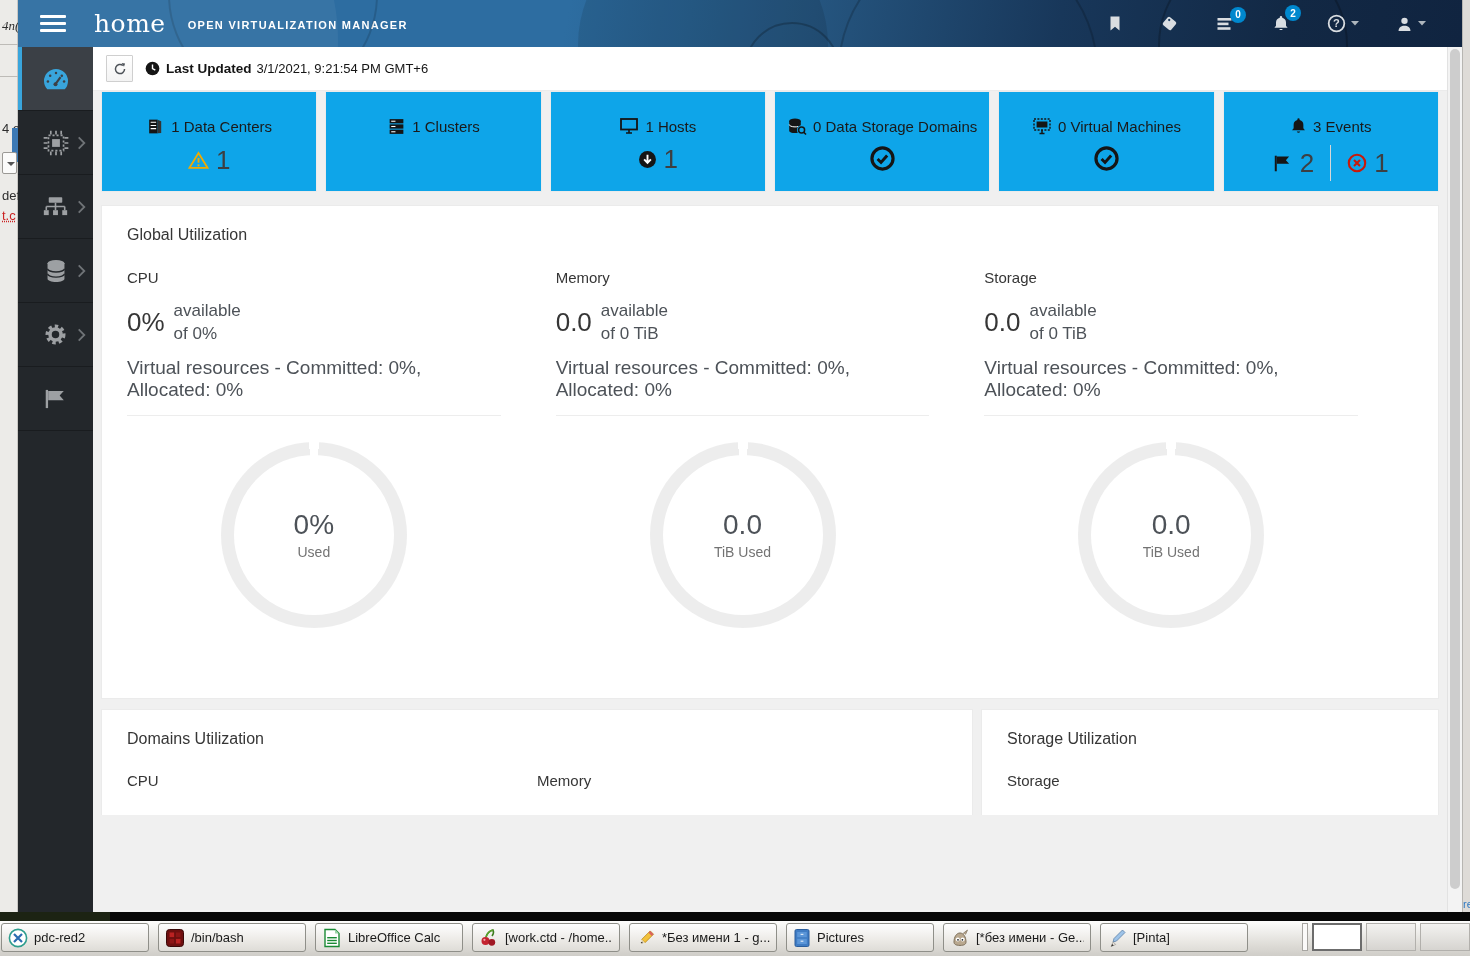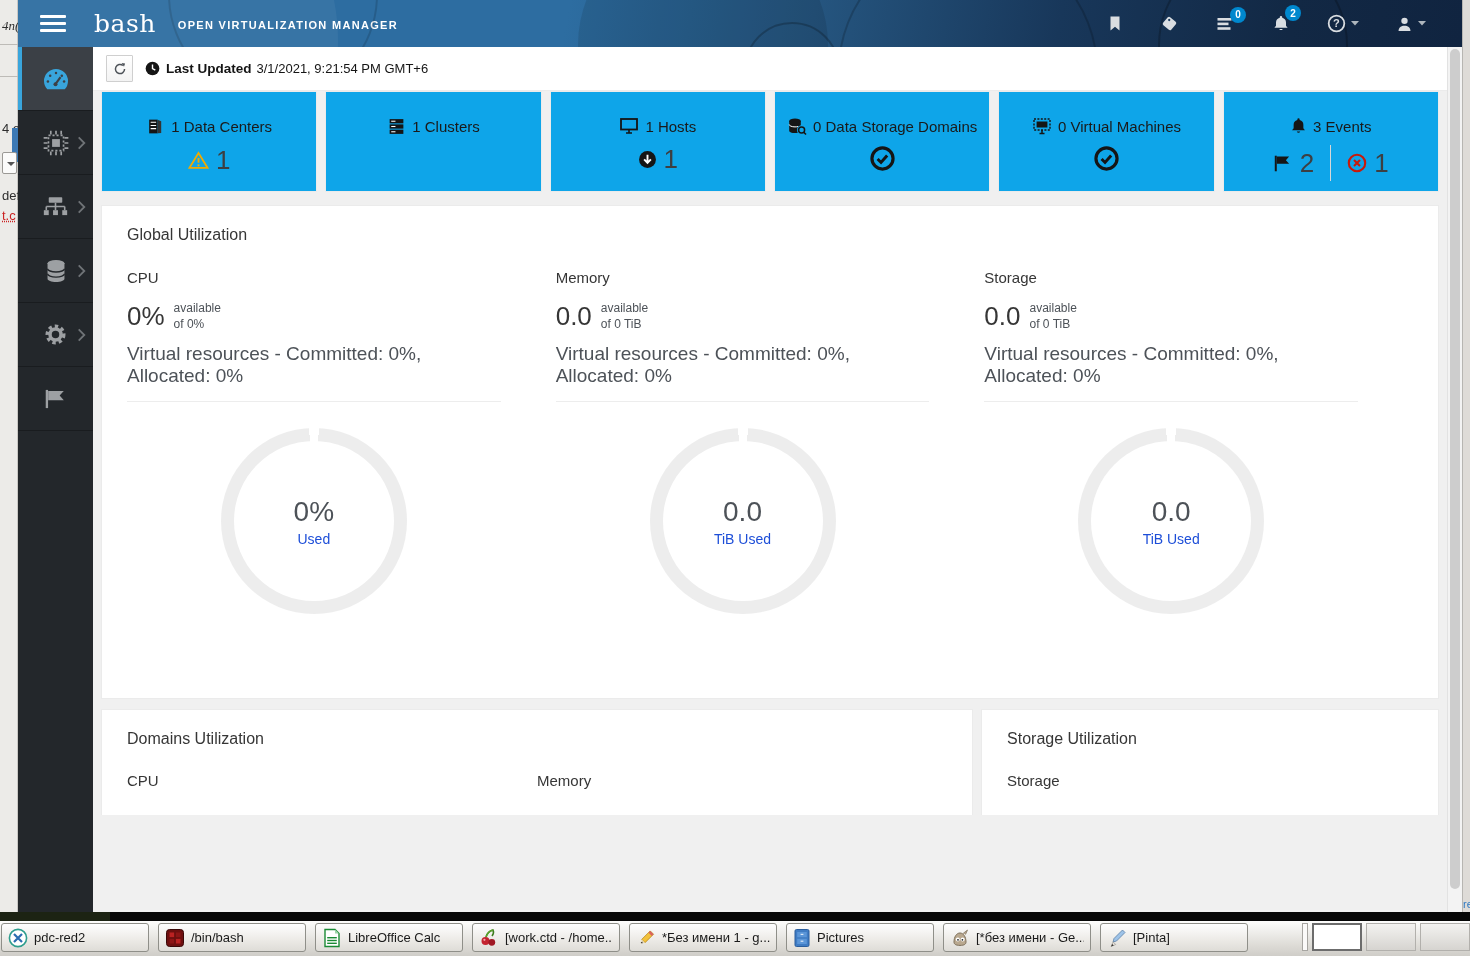--- a/index.html
+++ b/index.html
@@ -65,29 +65,29 @@
   .vdiv { width:1px; height:36px; background:#d7d7d7; margin:0 9px; }
 
   .panel { background:#fff; border:1px solid #ebebeb; padding:20px 25px; }
   .panel h2 { font-size:16px; font-weight:500; color:#363636; }
   .gu { margin:13px 8px 0; height:494px; }
   .gu-cols { display:flex; margin-top:25px; }
   .gcol { flex:1; padding-right:55px; }
   .gname { font-size:15px; color:#363636; }
   .gbig-row { display:flex; align-items:center; margin-top:14px; }
   .gbig { font-size:26px; font-weight:300; color:#363636; }
-  .gstack { display:flex; flex-direction:column; margin-left:9px; font-size:12px; color:#4d5258; line-height:1.35; }
+  .gstack { display:flex; flex-direction:column; margin-left:9px; font-size:17px; color:#4d5258; line-height:1.35; }
   .gvr { margin-top:11px; font-size:19px; color:#4d5258; }
   .ghr { margin-top:14px; border-top:1px solid #ededed; }
   .donut-wrap { display:flex; justify-content:center; margin-top:26px; }
   .donut { position:relative; width:186px; height:186px; border-radius:50%;
     background:conic-gradient(#fff 0deg 3deg, #ededed 3deg 357deg, #fff 357deg 360deg); }
   .hole { position:absolute; inset:13px; border-radius:50%; background:#fff; display:flex; flex-direction:column; align-items:center; justify-content:center; }
   .dval { font-size:28px; font-weight:300; color:#4d5258; }
-  .dunit { margin-top:3px; font-size:14px; color:#1d4ed8; }
+  .dunit { margin-top:3px; font-size:14px; color:#737373; }
 
   .bottom-row { display:flex; gap:8px; margin:10px 8px 0; height:203px; }
   .cu { flex:2.02; }
   .su { flex:1; }
   .cu-cols { display:flex; margin-top:24px; }
   .cuname { flex:1; font-size:15px; color:#363636; }
   .su .cuname { margin-top:24px; }
 
   
   .scrollbar { position:absolute; right:0; top:47px; width:15px; height:865px; background:#f3f3f3; border-left:1px solid #e2e2e2; }
@@ -133,21 +133,21 @@
       <span class="deco d3"></span>
       <span class="deco d4"></span>
       <span class="deco d5"></span>
       <span class="deco d6"></span>
 
       <div class="burger">
           <i></i>
           <i></i>
           <i></i>
         </div>
-      <div class="brand">bash</div>
+      <div class="brand">home</div>
       <div class="product">OPEN VIRTUALIZATION MANAGER</div>
 
       <div class="nav-icons">
         <span class="nico">
           <svg width="16" height="17" viewBox="0 0 16 16">
               <path d="M3.5 1h9v14l-4.5-3.7L3.5 15z" fill="#d9dde1"></path>
             </svg>
         </span>
         <span class="nico">
           <svg width="19" height="19" viewBox="0 0 18 18">

